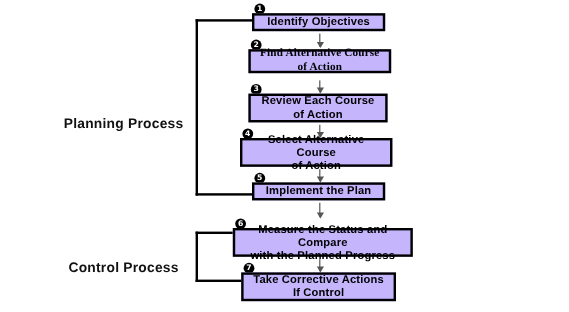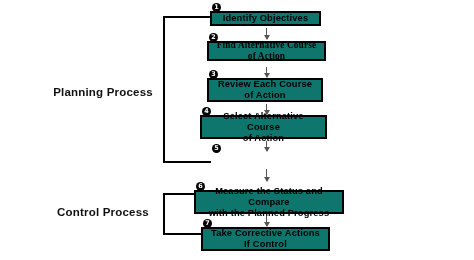--- a/index.html
+++ b/index.html
@@ -22,30 +22,31 @@
 
   
   .section-label {
     position: absolute;
     font-weight: bold;
     font-size: 11.5px;
     color: #111111;
     letter-spacing: 0.2px;
     white-space: nowrap;
     text-align: center;
+    margin-top: 12px;
   }
   #label-planning { left: 44px; top: 86px; width: 118px; }
   #label-control  { left: 44px; top: 206px; width: 118px; }
 
   
   .node {
     position: absolute;
     box-sizing: border-box;
     border: 2px solid #000000;
-    background: #0f766e;
+    background: #c4b5fd;
     color: #000000;
     font-weight: bold;
     font-size: 9.3px;
     line-height: 11px;
     letter-spacing: 0.15px;
     text-align: center;
     display: flex;
     align-items: center;
     justify-content: center;
     padding: 1px 4px;
@@ -133,20 +134,23 @@
   <div class="arrow" style="left:266px; top:104px; height:10px;"></div>
 
   <div class="badge" style="left:202px; top:107px;">4</div>
   <div class="node" style="left:200px; top:115px; width:127px; height:24px;">
     <span class="node-text">Select Alternative Course
 of Action</span>
   </div>
   <div class="arrow" style="left:266px; top:141px; height:10px;"></div>
 
   <div class="badge" style="left:212px; top:144px;">5</div>
+  <div class="node" style="left:210px; top:152px; width:111px; height:15px;">
+    <span class="node-text">Implement the Plan</span>
+  </div>
   <div class="arrow" style="left:266px; top:169px; height:12px;"></div>
 
   <div class="badge" style="left:196px; top:182px;">6</div>
   <div class="node" style="left:194px; top:190px; width:150px; height:24px;justify-content:flex-end;">
     <span class="node-text">Measure the Status and Compare
 with the Planned Progress</span>
   </div>
   <div class="arrow" style="left:266px; top:216px; height:10px;"></div>
 
   <div class="badge" style="left:203px; top:219px;">7</div>

